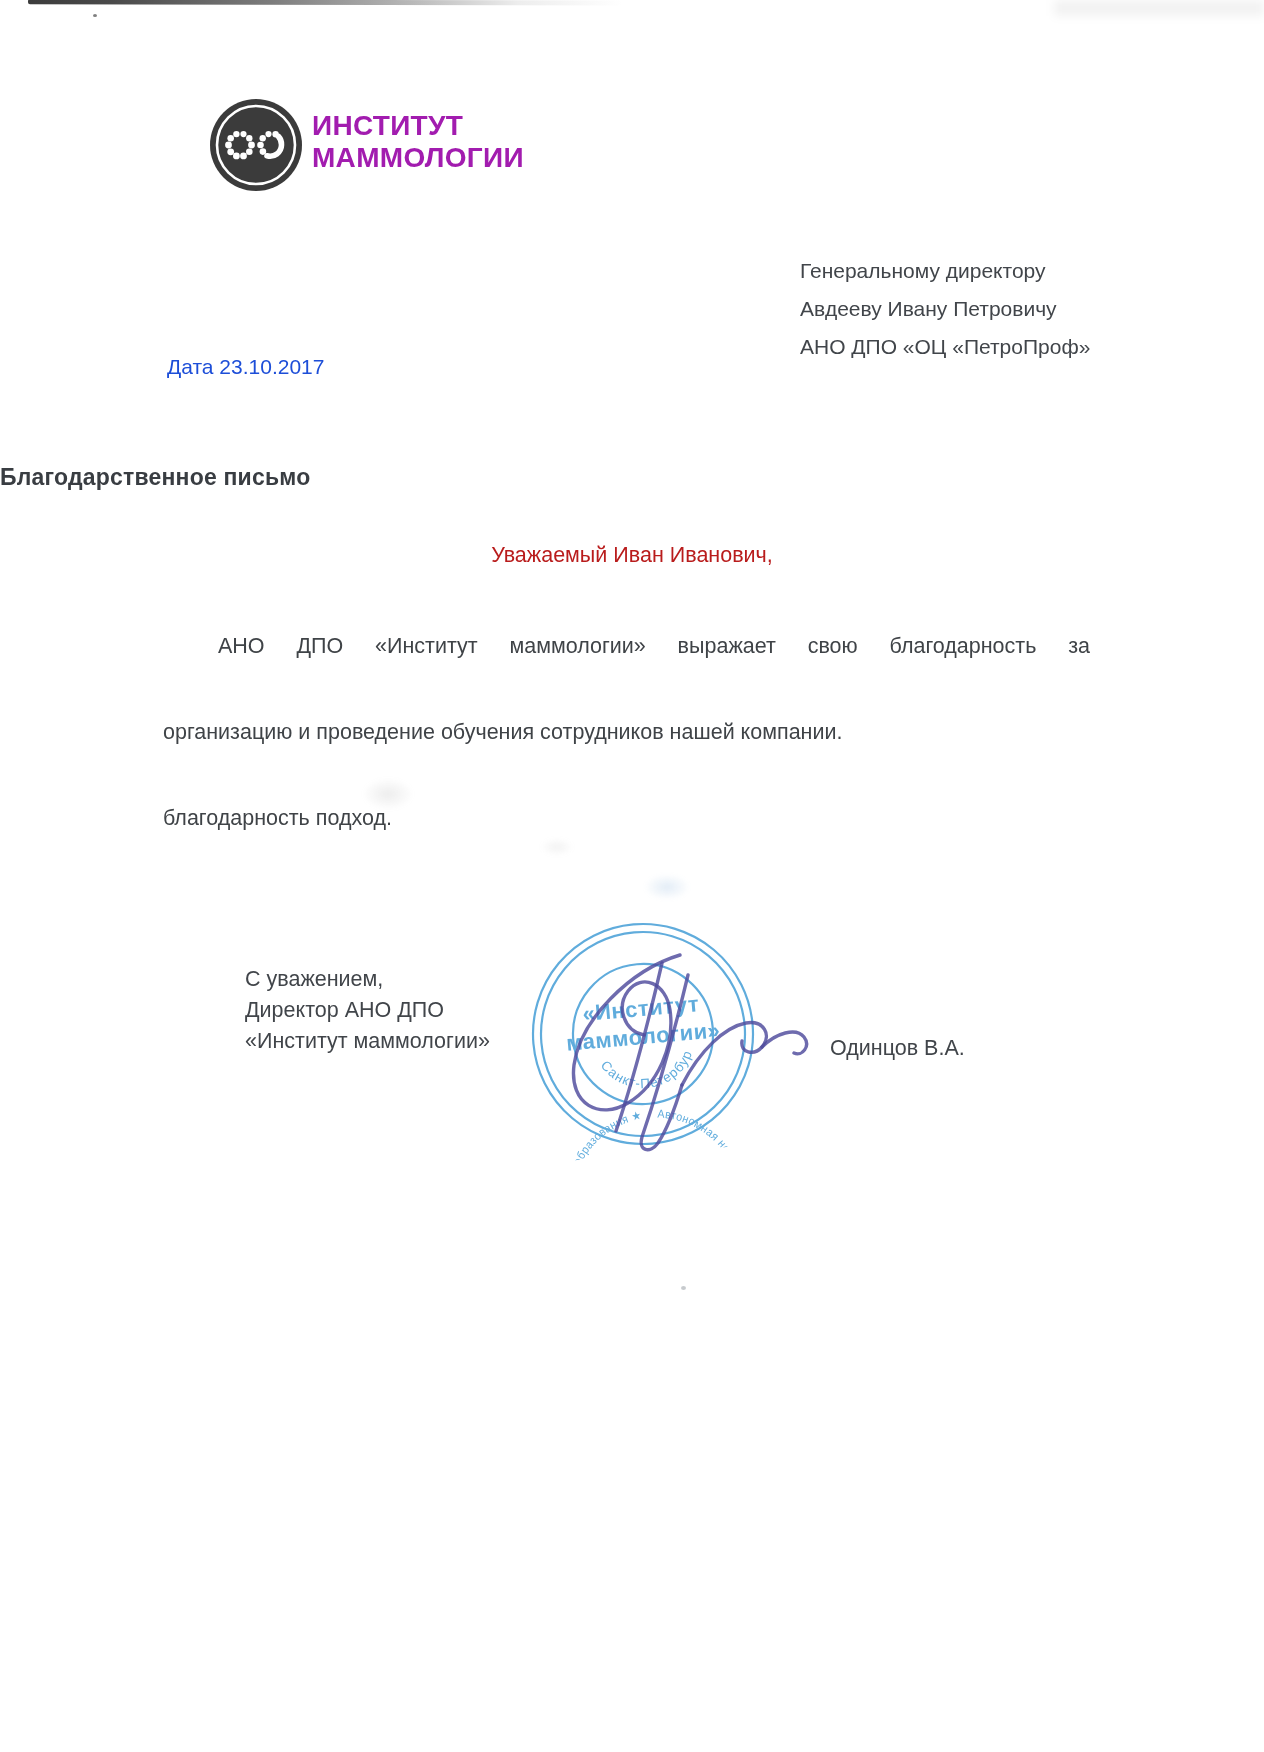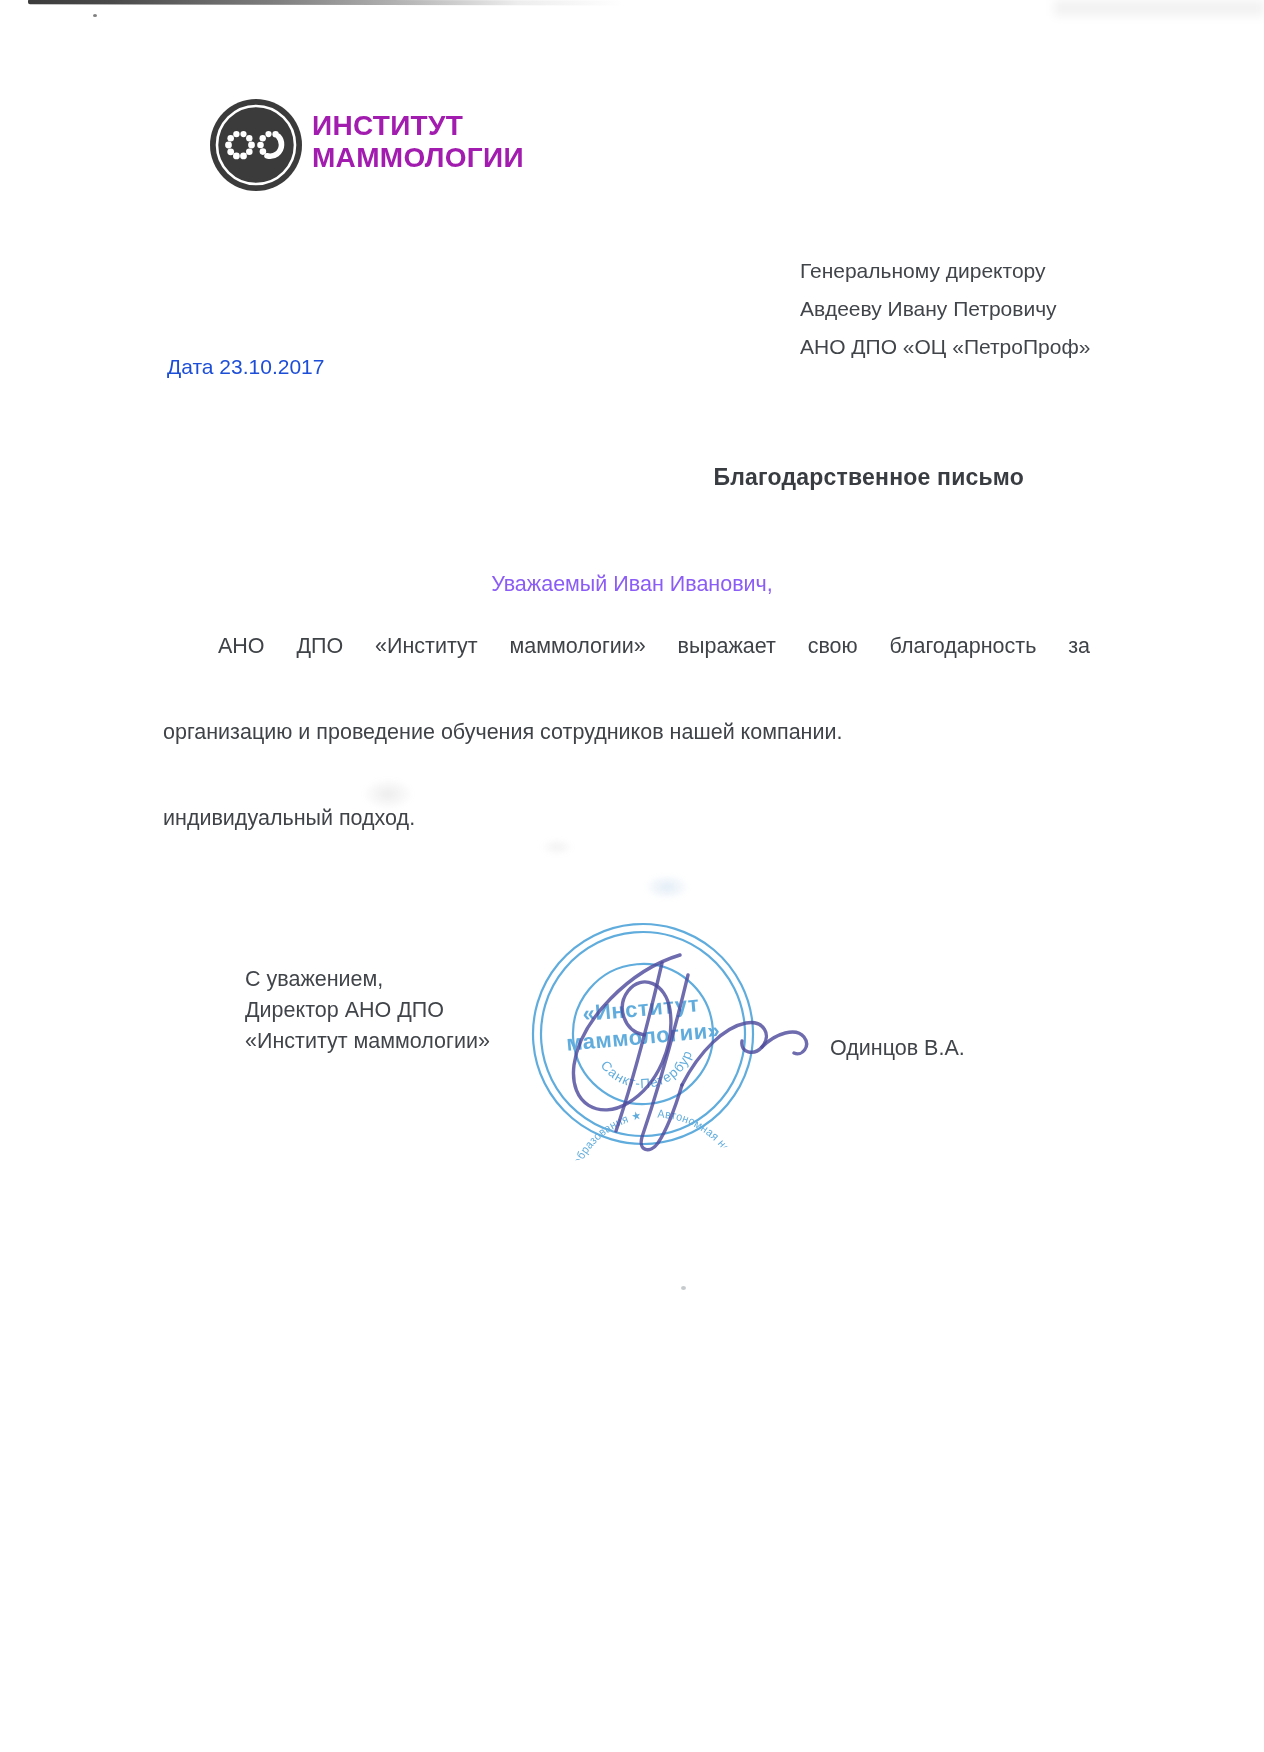--- a/index.html
+++ b/index.html
@@ -31,23 +31,23 @@
     font-size:28px;font-weight:700;line-height:31.5px;
     letter-spacing:.3px;color:#a21caf;
   }
   
   .org-block{position:absolute;left:630px;top:110px;font-size:20px;line-height:33px;color:#41454a;}
   
   .recipient{position:absolute;left:800px;top:252px;font-size:21px;line-height:38px;color:#41454a;}
   
   .date{position:absolute;left:167px;top:355px;font-size:21px;color:#1d4ed8;}
   
-  .title{position:absolute;left:0;top:464px;width:1024px;text-align:right;font-size:23px;font-weight:700;color:#393d42;letter-spacing:.2px;}
+  .title{position:absolute;left:0;top:464px;width:1024px;text-align:left;font-size:23px;font-weight:700;color:#393d42;letter-spacing:.2px;}
   
-  .salutation{position:absolute;left:0;top:572px;width:1264px;text-align:center;font-size:21.5px;color:#8b5cf6;}
+  .salutation{position:absolute;left:0;top:543px;width:1264px;text-align:center;font-size:21.5px;color:#b91c1c;}
   
   .body-text{position:absolute;left:163px;top:626px;width:927px;font-size:21.5px;line-height:40px;color:#3f4347;}
   .body-text .jline{text-align:justify;text-align-last:justify;padding-left:55px;}
   .body-text .nline{text-align:left;margin-top:46px;}
   
   .closing{position:absolute;left:245px;top:964px;font-size:21.5px;line-height:31px;color:#41454a;}
   
   .signer{position:absolute;left:830px;top:1036px;font-size:21.5px;color:#41454a;}
   
   .stamp{position:absolute;left:523px;top:914px;width:240px;height:240px;opacity:.88;transform:rotate(-5deg);}
@@ -111,21 +111,21 @@
 
   <div class="date">Дата 23.10.2017</div>
 
   <div class="title">Благодарственное письмо</div>
 
   <div class="salutation">Уважаемый Иван Иванович,</div>
 
   <div class="body-text">
     <div class="jline">АНО ДПО «Институт маммологии» выражает свою благодарность за</div>
     <div class="nline">организацию и проведение обучения сотрудников нашей компании.</div>
-    <div class="nline">индивидуальный подход.</div>
+    <div class="nline">благодарность подход.</div>
   </div>
 
   <div class="closing">
     <div>С уважением,</div>
     <div>Директор АНО ДПО</div>
     <div>«Институт маммологии»</div>
   </div>
 
   <svg class="stamp" viewBox="0 0 240 240" aria-hidden="true">
     <defs>

